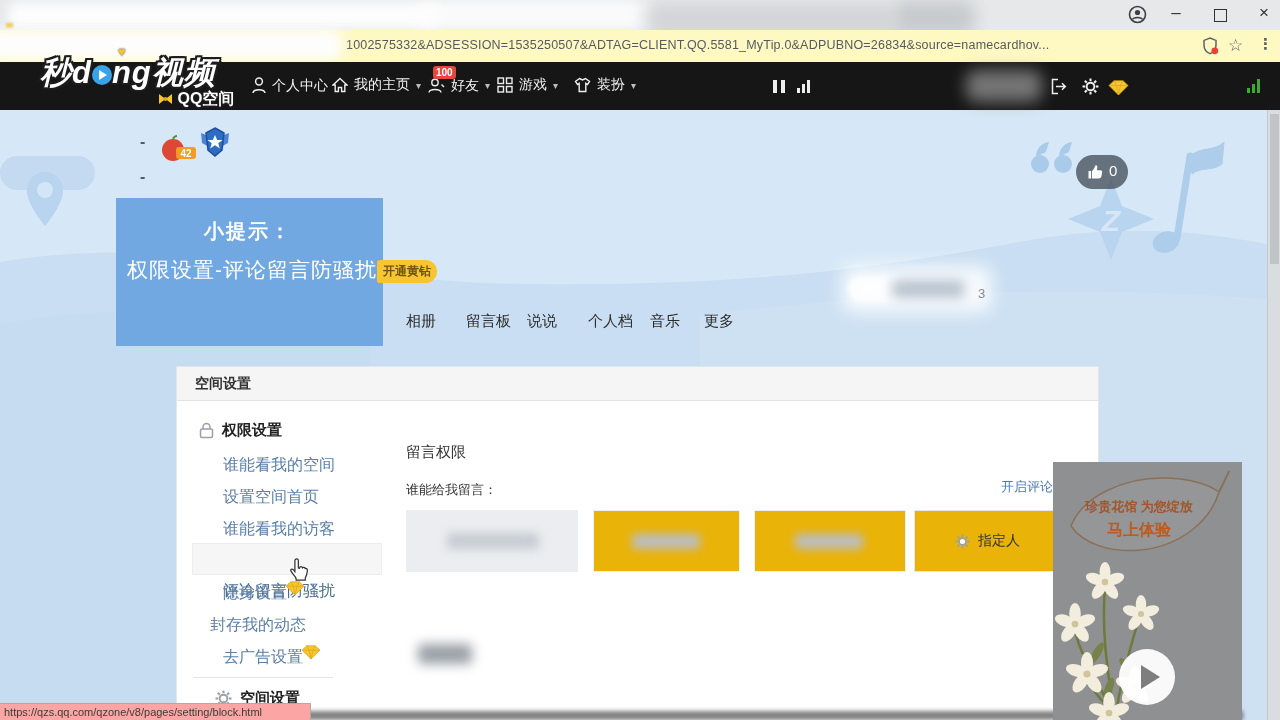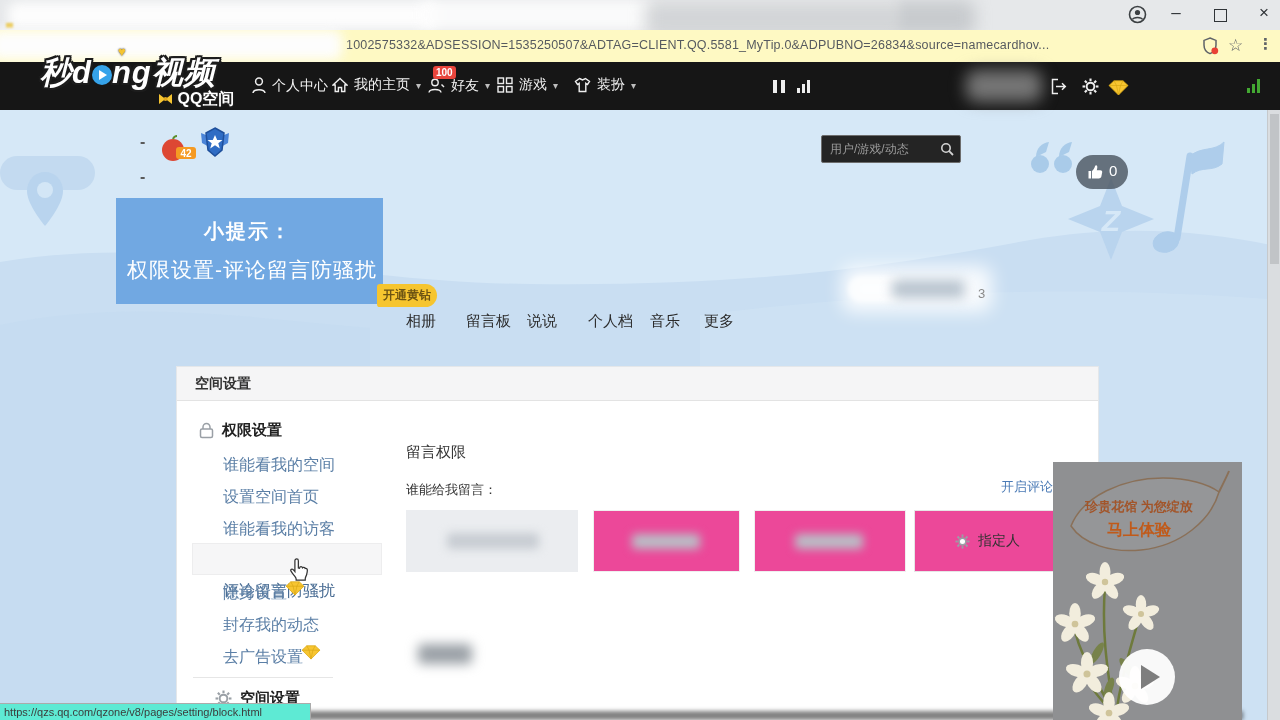--- a/index.html
+++ b/index.html
@@ -20,47 +20,47 @@
   .navarrow{color:#bdbdbd;font-size:10px;}
   .badge100{background:#e8453c;color:#fff;font-size:10px;font-weight:bold;border-radius:3px;padding:0 3px;line-height:13px;}
   .searchbox{left:821px;top:73px;width:138px;height:26px;background:#242424;border:1px solid #6d6d6d;border-radius:2px;}
   .searchbox input{position:absolute;left:6px;top:2px;width:104px;height:20px;background:transparent;border:0;outline:0;
     color:#cfcfcf;font-size:12px;font-family:"Liberation Sans","DejaVu Sans",sans-serif;}
   .searchbox input::placeholder{color:#9b9b9b;}
   
   .page{left:0;top:110px;width:1280px;height:610px;}
   .dash{color:#5a5a5a;font-size:16px;font-weight:bold;}
   .likepill{left:1076px;top:45px;width:52px;height:34px;border-radius:17px;background:rgba(72,82,94,.8);z-index:6;}
-  .tipbox{left:116px;top:88px;width:267px;height:106px;background:#71a8e2;color:#fff;z-index:6;}
+  .tipbox{left:116px;top:88px;width:267px;height:148px;background:#71a8e2;color:#fff;z-index:6;}
   .tip1{left:88px;top:20px;font-size:20px;font-weight:bold;letter-spacing:2px;}
   .tip2{left:11px;top:58px;font-size:21px;font-weight:normal;letter-spacing:1px;}
   .ytag{left:377px;top:150px;width:60px;height:23px;background:#f6c52f;border-radius:3px 12px 12px 3px;
     color:#6d5413;font-size:12px;font-weight:bold;text-align:center;line-height:23px;z-index:6;}
   .tab{font-size:15px;color:#2b2b2b;cursor:pointer;z-index:6;}
   
   .panel{left:176px;top:256px;width:921px;height:464px;background:#fff;border:1px solid #e4e7ea;border-bottom:0;z-index:5;}
   .phead{left:0;top:0;width:100%;height:33px;background:#f5f5f6;border-bottom:1px solid #e3e3e3;}
   .phead span{position:absolute;left:18px;top:8px;font-size:14px;font-weight:bold;color:#333;}
   .sgroup{font-size:15px;font-weight:bold;color:#222;}
   .slink{font-size:16px;color:#5b7fa6;cursor:pointer;}
   .hl{left:15px;top:176px;width:188px;height:30px;background:#f6f6f7;border:1px solid #ededee;}
   .mtitle{font-size:15px;color:#333;text-align:right;}
   .mlabel{font-size:13px;color:#333;}
   .mlink{font-size:13px;color:#4a7ab5;cursor:pointer;white-space:nowrap;}
-  .optbtn{height:60px;background:#ec4899;border:1px solid #efefef;}
+  .optbtn{height:60px;background:#eab308;border:1px solid #efefef;}
   .optbtn.sel{background:#ebedf0;border:1px solid #ebedf0;}
   .optbtn.named{border:1px solid #e6e6e6;display:flex;align-items:center;justify-content:center;gap:8px;font-size:14px;color:#333;cursor:pointer;}
   .smudge{filter:blur(5px);border-radius:4px;}
   
   .ad{left:1053px;top:462px;width:189px;height:258px;background:#8f9092;z-index:20;overflow:hidden;}
   .adline1{left:0;top:36px;width:172px;text-align:center;font-size:13px;font-weight:bold;color:#a2552a;}
   .adline2{left:0;top:58px;width:172px;text-align:center;font-size:16px;font-weight:bold;color:#c05a1a;cursor:pointer;}
   .playbtn{left:66px;top:187px;width:56px;height:56px;border-radius:50%;background:rgba(255,255,255,.95);cursor:pointer;}
   
-  .statusbar{left:0;top:703px;width:310px;height:17px;background:#5eead4;border-top:1px solid #ababab;border-right:1px solid #ababab;z-index:25;}
+  .statusbar{left:0;top:703px;width:310px;height:17px;background:#fca5a5;border-top:1px solid #ababab;border-right:1px solid #ababab;z-index:25;}
   .statusbar span{position:absolute;left:4px;top:2px;font-size:11px;color:#3c3c3c;white-space:nowrap;}
   .scrolltrack{left:1267px;top:62px;width:13px;height:658px;background:#dadde0;border-left:1px solid #c6c9cc;z-index:11;}
   .scrollthumb{left:2px;top:52px;width:9px;height:150px;background:#c1c4c7;}
   .botband{left:268px;top:711px;width:975px;height:9px;background:rgba(25,25,25,.55);filter:blur(2px);z-index:8;}
   
   .wmark{left:40px;top:52px;width:230px;height:58px;z-index:30;}
   .wm-main{font-size:31px;font-weight:900;font-style:italic;color:#fff;letter-spacing:1px;white-space:nowrap;
     text-shadow:-2px 0 #1d1d1d,2px 0 #1d1d1d,0 -2px #1d1d1d,0 2px #1d1d1d,2px 2px #1d1d1d,-2px 2px #1d1d1d,2px -2px #1d1d1d,-2px -2px #1d1d1d;}
   .wm-play{display:inline-block;width:20px;height:20px;border-radius:50%;background:#36a3ea;vertical-align:-2px;position:relative;}
   .wm-play i{position:absolute;left:7px;top:5px;width:0;height:0;border-left:8px solid #fff;border-top:5px solid transparent;border-bottom:5px solid transparent;}
@@ -156,27 +156,20 @@
           <div style="width:4px;height:13px;background:#eee;"></div>
           <div style="width:4px;height:13px;background:#eee;"></div>
         </div>
     </div>
     <div class="abs" style="left:797px;top:18px;">
       <div style="display:flex;gap:2px;align-items:flex-end;height:13px;">
           <div style="width:3px;height:5px;background:#eee;"></div>
           <div style="width:3px;height:9px;background:#eee;"></div>
           <div style="width:3px;height:13px;background:#eee;"></div>
         </div>
-    </div>
-    <div class="abs searchbox">
-      <input type="text" placeholder="用户/游戏/动态" style="">
-      <svg style="position:absolute;right:6px;top:6px;" width="14" height="14" viewBox="0 0 14 14">
-          <circle cx="6" cy="6" r="4.2" fill="none" stroke="#d3d3d3" stroke-width="1.6"></circle>
-          <path d="M9.2,9.2 L13,13" stroke="#d3d3d3" stroke-width="1.8"></path>
-        </svg>
     </div>
     <div class="abs fog2" style="left:966px;top:8px;width:76px;height:32px;background:rgba(150,150,150,.75);"></div>
     <div class="abs" style="left:1050px;top:16px;cursor:pointer;">
       <svg width="18" height="17" viewBox="0 0 18 17">
           <path d="M8,1.5 H2.5 V15.5 H8" fill="none" stroke="#eee" stroke-width="1.5"></path>
           <path d="M6,8.5 H15 M12,5.2 L15.3,8.5 L12,11.8" fill="none" stroke="#eee" stroke-width="1.5"></path>
         </svg>
     </div>
     <div class="abs" style="left:1082px;top:16px;cursor:pointer;">
       <svg width="17" height="17" viewBox="0 0 16 16">
@@ -265,21 +258,21 @@
         <path d="M1.5,7 h2.6 v7.5 H1.5 Z M5,14.5 h6.8 c1.4,0 2.4-0.9 2.6-2.2 l0.8-4 c0.2-1.2-0.7-2.1-1.9-2.1 H9.8 c0,0 0.9-2.8 0.3-4.2 C9.7,0.9 8.3,1.1 8,2.2 C7.6,3.6 6.5,6 5,7 Z" fill="#fff"></path>
       </svg>
       <span style="position:absolute;left:33px;top:7px;color:#fff;font-size:15px;">0</span>
     </div>
 
     <div class="abs tipbox">
       <div class="abs tip1">小提示：</div>
       <div class="abs tip2">权限设置-评论留言防骚扰</div>
     </div>
 
-    <div class="abs ytag" style="cursor:pointer;margin-top:24px;">开通黄钻</div>
+    <div class="abs ytag" style="cursor:pointer;">开通黄钻</div>
 
     <div class="abs" style="left:842px;top:156px;width:150px;height:46px;background:rgba(255,255,255,.85);filter:blur(9px);border-radius:10px;"></div>
     <div class="abs" style="left:892px;top:170px;width:72px;height:18px;background:#b9c4cf;filter:blur(6px);"></div>
     <div class="abs" style="left:978px;top:176px;font-size:13px;color:#8a8a8a;">3</div>
 
     <div class="abs tab" style="left:406px;top:202px;">相册</div>
     <div class="abs tab" style="left:466px;top:202px;">留言板</div>
     <div class="abs tab" style="left:527px;top:202px;">说说</div>
     <div class="abs tab" style="left:588px;top:202px;">个人档</div>
     <div class="abs tab" style="left:650px;top:202px;">音乐</div>
@@ -300,21 +293,21 @@
       </div>
       <div class="abs slink" style="left:46px;top:88px;">谁能看我的空间</div>
       <div class="abs slink" style="left:46px;top:120px;">设置空间首页</div>
       <div class="abs slink" style="left:46px;top:152px;">谁能看我的访客</div>
       <div class="abs slink" style="left:46px;top:184px;color:#4a6d94;margin-top:30px;">评论留言防骚扰</div>
       <div class="abs slink" style="left:46px;top:216px;">隐身设置</div>
       <svg class="abs" style="left:108px;top:214px;" width="20" height="15" viewBox="0 0 21 16">
           <polygon points="1,5.5 6,0.8 15,0.8 20,5.5 10.5,15" fill="#f7c531" stroke="#d9a713" stroke-width="0.8"></polygon>
           <path d="M1,5.5 H20 M6,0.8 L8.5,5.5 L10.5,15 L12.5,5.5 L15,0.8" fill="none" stroke="#d9a713" stroke-width="0.7"></path>
         </svg>
-      <div class="abs slink" style="left:46px;top:248px;">封存我的动态</div>
+      <div class="abs slink" style="left:33px;top:248px;">封存我的动态</div>
       <div class="abs slink" style="left:46px;top:280px;">去广告设置</div>
       <svg class="abs" style="left:124px;top:278px;" width="20" height="15" viewBox="0 0 21 16">
           <polygon points="1,5.5 6,0.8 15,0.8 20,5.5 10.5,15" fill="#f7c531" stroke="#d9a713" stroke-width="0.8"></polygon>
           <path d="M1,5.5 H20 M6,0.8 L8.5,5.5 L10.5,15 L12.5,5.5 L15,0.8" fill="none" stroke="#d9a713" stroke-width="0.7"></path>
         </svg>
       <div class="abs" style="left:16px;top:310px;width:140px;height:1px;background:#e6e6e6;"></div>
       <div class="abs" style="left:38px;top:322px;display:flex;align-items:center;gap:8px;cursor:pointer;">
         <svg width="17" height="17" viewBox="0 0 16 16">
             <g stroke="#9aa0a6" stroke-width="2">
               <line x1="8" y1="0.5" x2="8" y2="3"></line>

